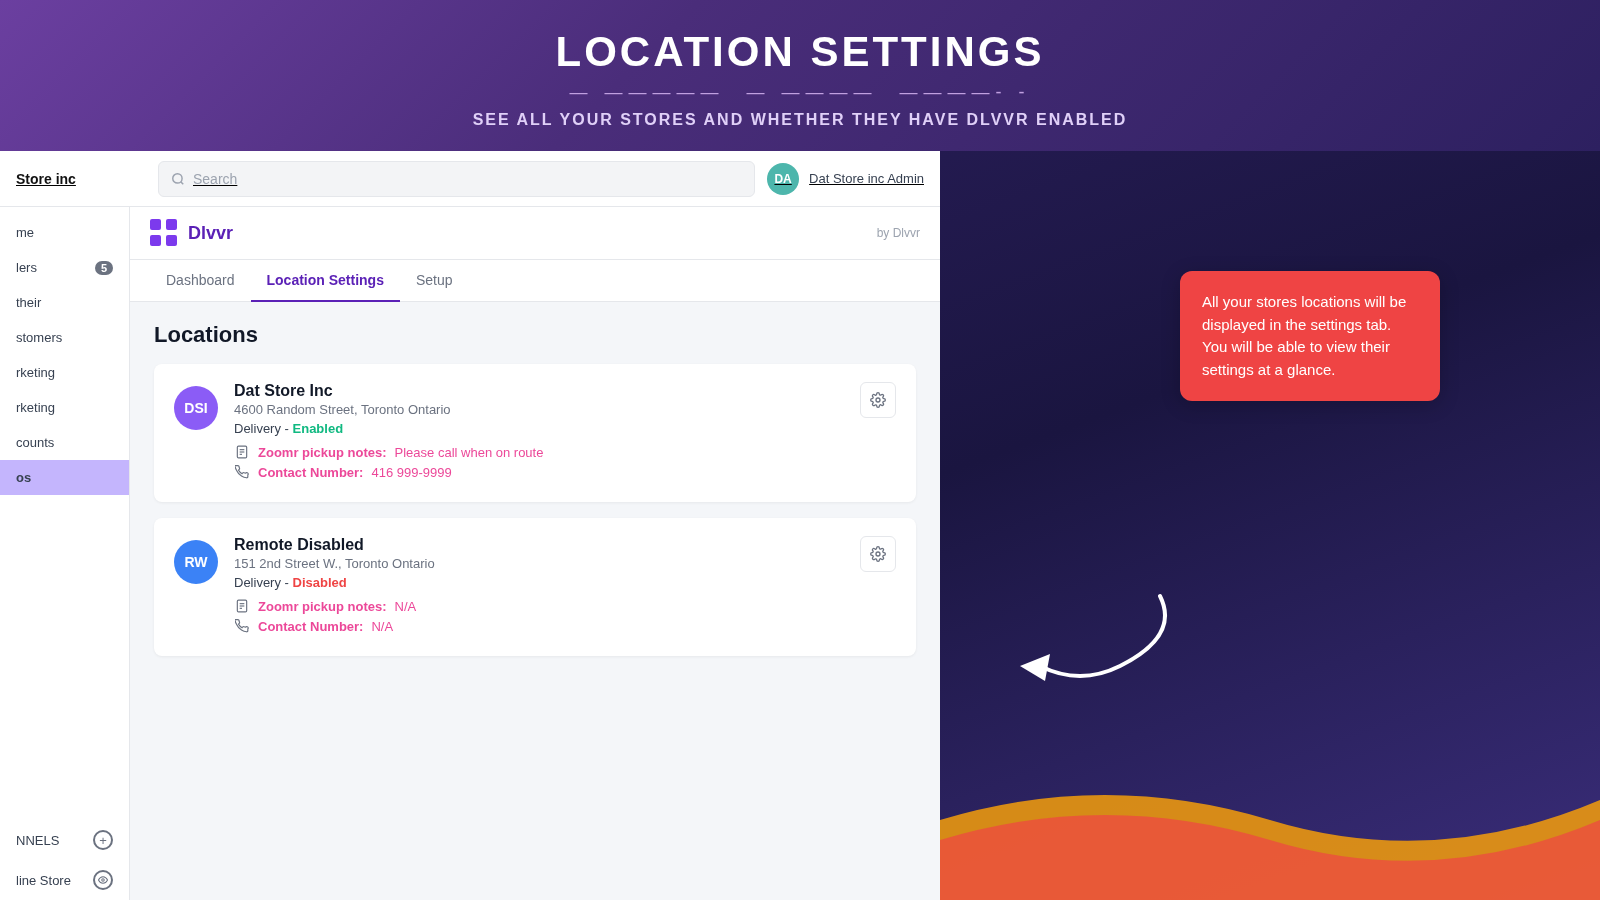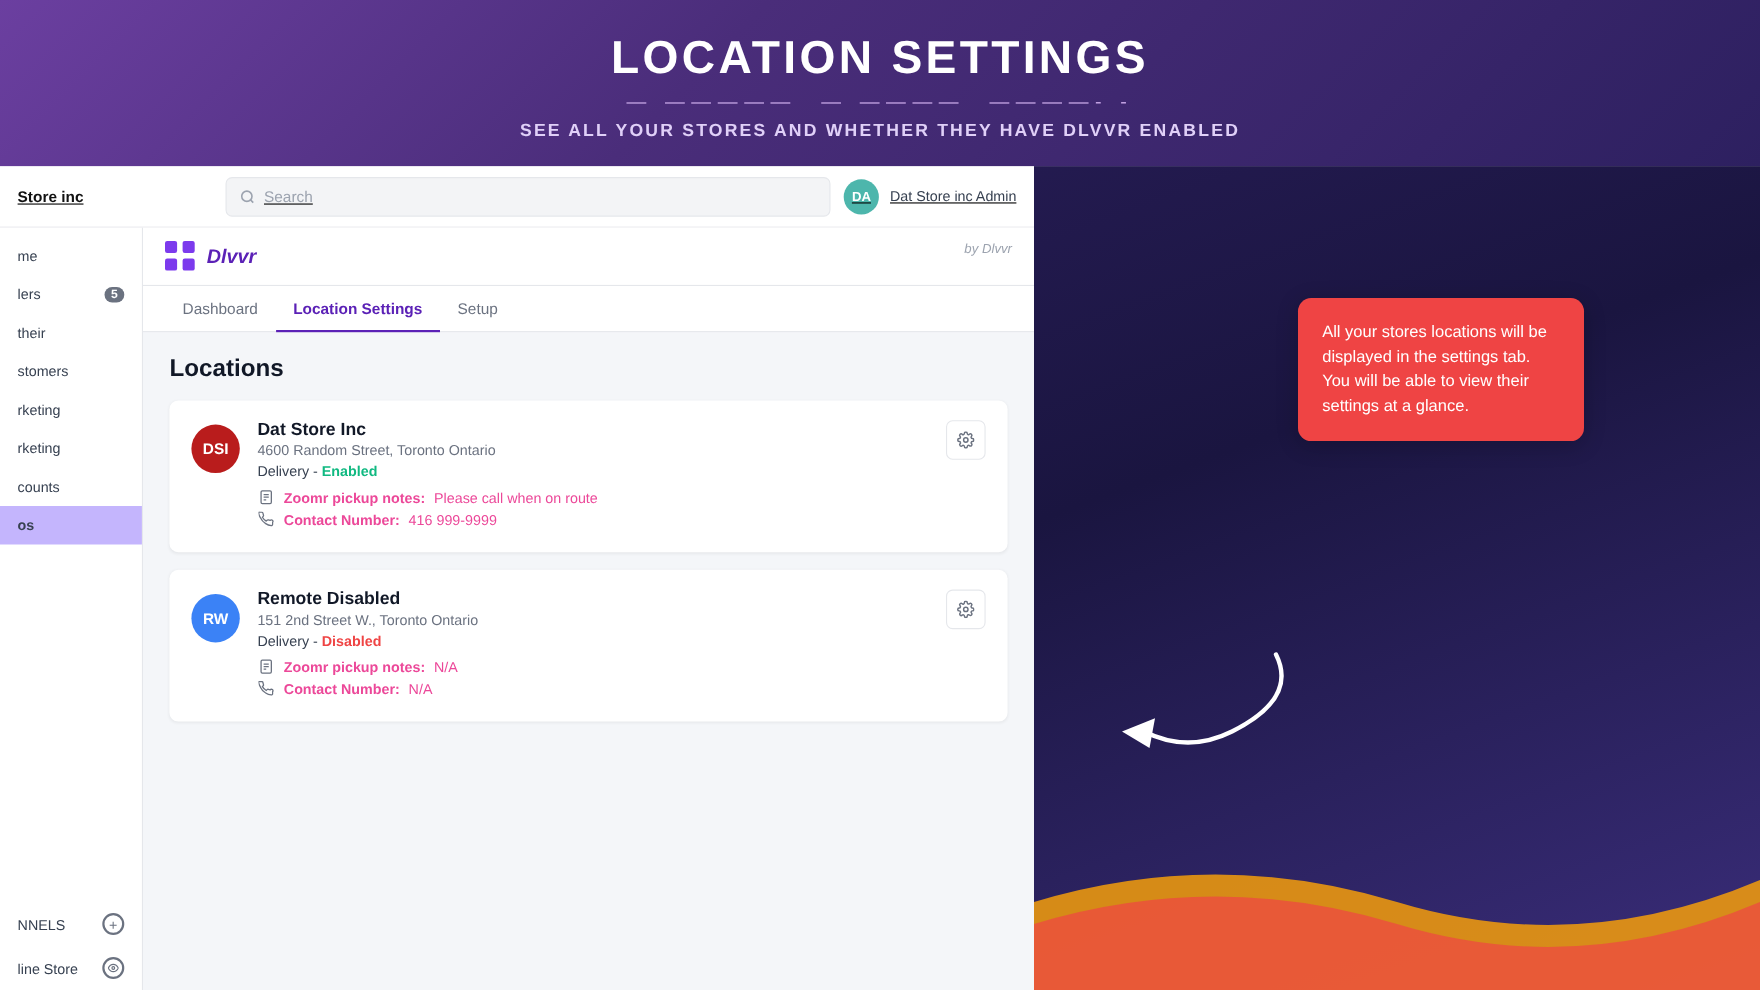--- a/index.html
+++ b/index.html
@@ -72,21 +72,20 @@
       background: #f3f4f6;
       border: 1px solid #e5e7eb;
       border-radius: 6px;
       height: 36px;
       display: flex;
       align-items: center;
       padding: 0 12px;
       gap: 8px;
       color: #9ca3af;
       font-size: 14px;
-      margin-left: 47px;
     }
     .search-icon-svg { color: #9ca3af; }
     .user-area {
       display: flex;
       align-items: center;
       gap: 10px;
     }
     .user-avatar {
       width: 32px;
       height: 32px;
@@ -164,23 +163,23 @@
       background: #f4f6f9;
       display: flex;
       flex-direction: column;
     }
 
     
     .app-header {
       background: #fff;
       padding: 12px 20px;
       display: flex;
+      align-items: center;
       justify-content: space-between;
       border-bottom: 1px solid #e5e7eb;
-      font-style: italic;
     }
     .app-logo {
       display: flex;
       align-items: center;
       gap: 10px;
       font-size: 18px;
       font-weight: 700;
       color: #5b21b6;
     }
     .app-logo-icon {
@@ -455,21 +454,21 @@
         <div class="tabs">
           <div class="tab">Dashboard</div>
           <div class="tab active">Location Settings</div>
           <div class="tab">Setup</div>
         </div>
 
         <div class="locations-section">
           <div class="section-title">Locations</div>
 
           <div class="location-card">
-            <div class="location-avatar" style="background: #b91c1c;">DSI</div>
+            <div class="location-avatar" style="background: #8b5cf6;">DSI</div>
             <div class="location-info">
               <div class="location-name">Dat Store Inc</div>
               <div class="location-address">4600 Random Street, Toronto Ontario</div>
               <div class="delivery-status">
                 <span class="delivery-label">Delivery - </span><span class="delivery-enabled">Enabled</span>
               </div>
               <div class="info-row">
                 <span class="info-icon">
                   <svg width="14" height="14" viewBox="0 0 24 24" fill="none" stroke="#6b7280" stroke-width="2">
                     <rect x="4" y="2" width="16" height="20" rx="2"></rect>

